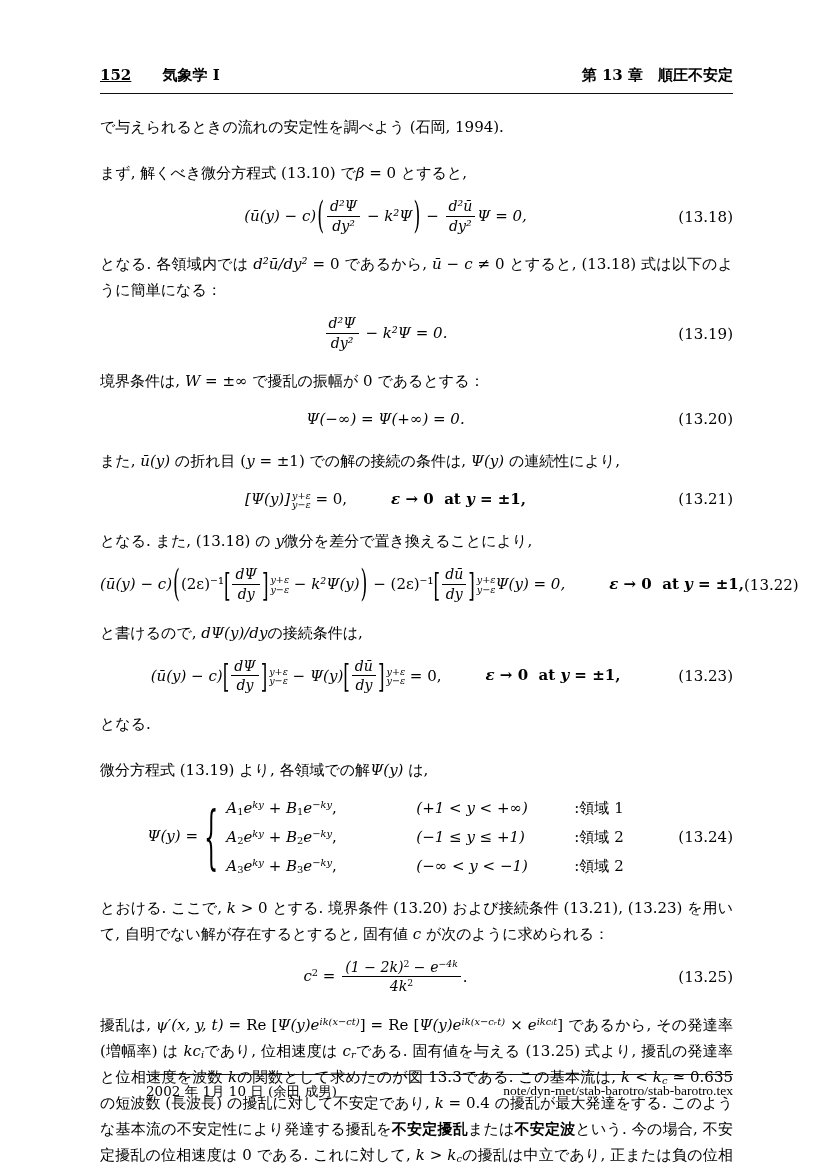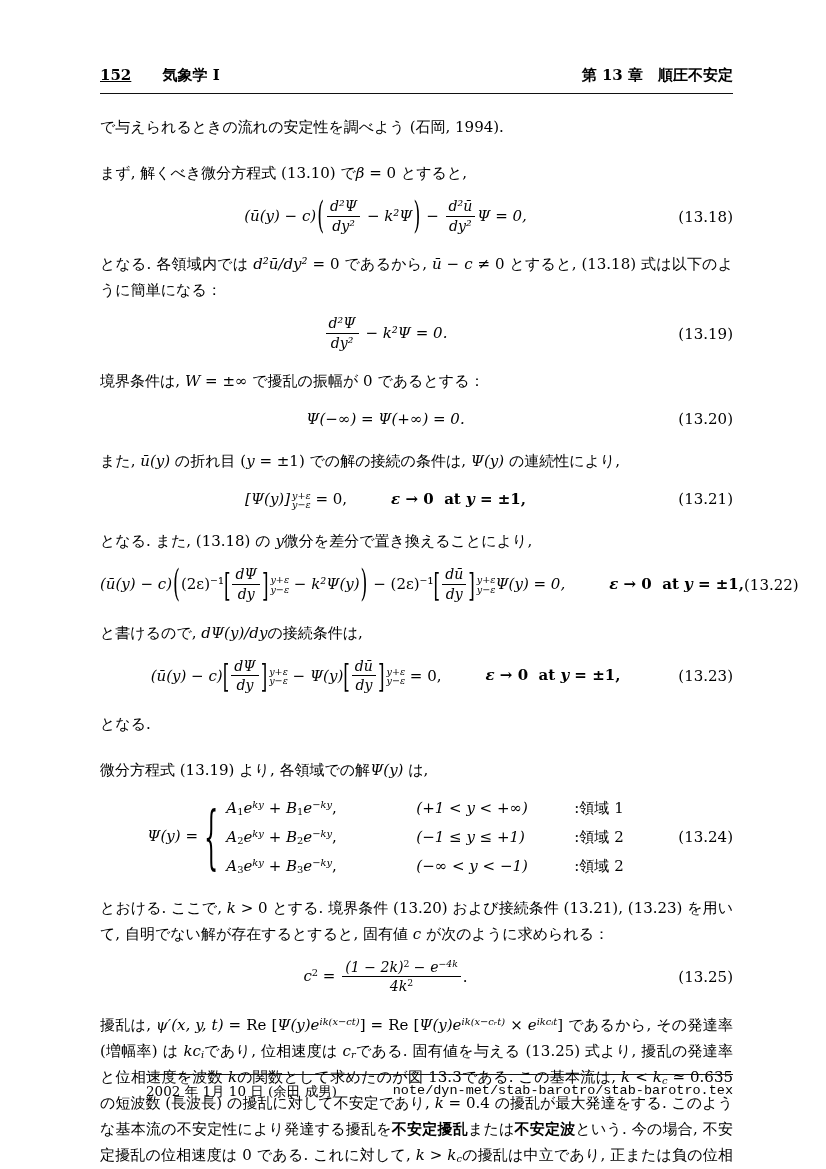--- a/index.html
+++ b/index.html
@@ -42,21 +42,21 @@
     vertical-align:middle;line-height:1;margin:0 8px 0 6px;font-weight:300;}
   .cases{display:inline-flex;flex-direction:column;vertical-align:middle;
     text-align:left;row-gap:3px;}
   .caserow{display:flex;align-items:baseline;}
   .cexpr{width:190px;}
   .ccond{width:158px;}
   
   .footer{position:absolute;left:100px;right:93px;top:1074px;
     border-top:1.2px solid #111;padding-top:7px;display:flex;
     justify-content:space-between;font-size:13.5px;line-height:18px;margin-left:46px;}
-  .footer .path{font-family:Liberation Mono, monospace;}
+  .footer .path{font-family:Liberation Serif, serif;}
 </style>
 </head>
 <body>
 
 <div class="page">
 
   <div class="header">
     <div class="header-left">
       <span class="pgnum">152</span>
       <span>気象学 I</span>

